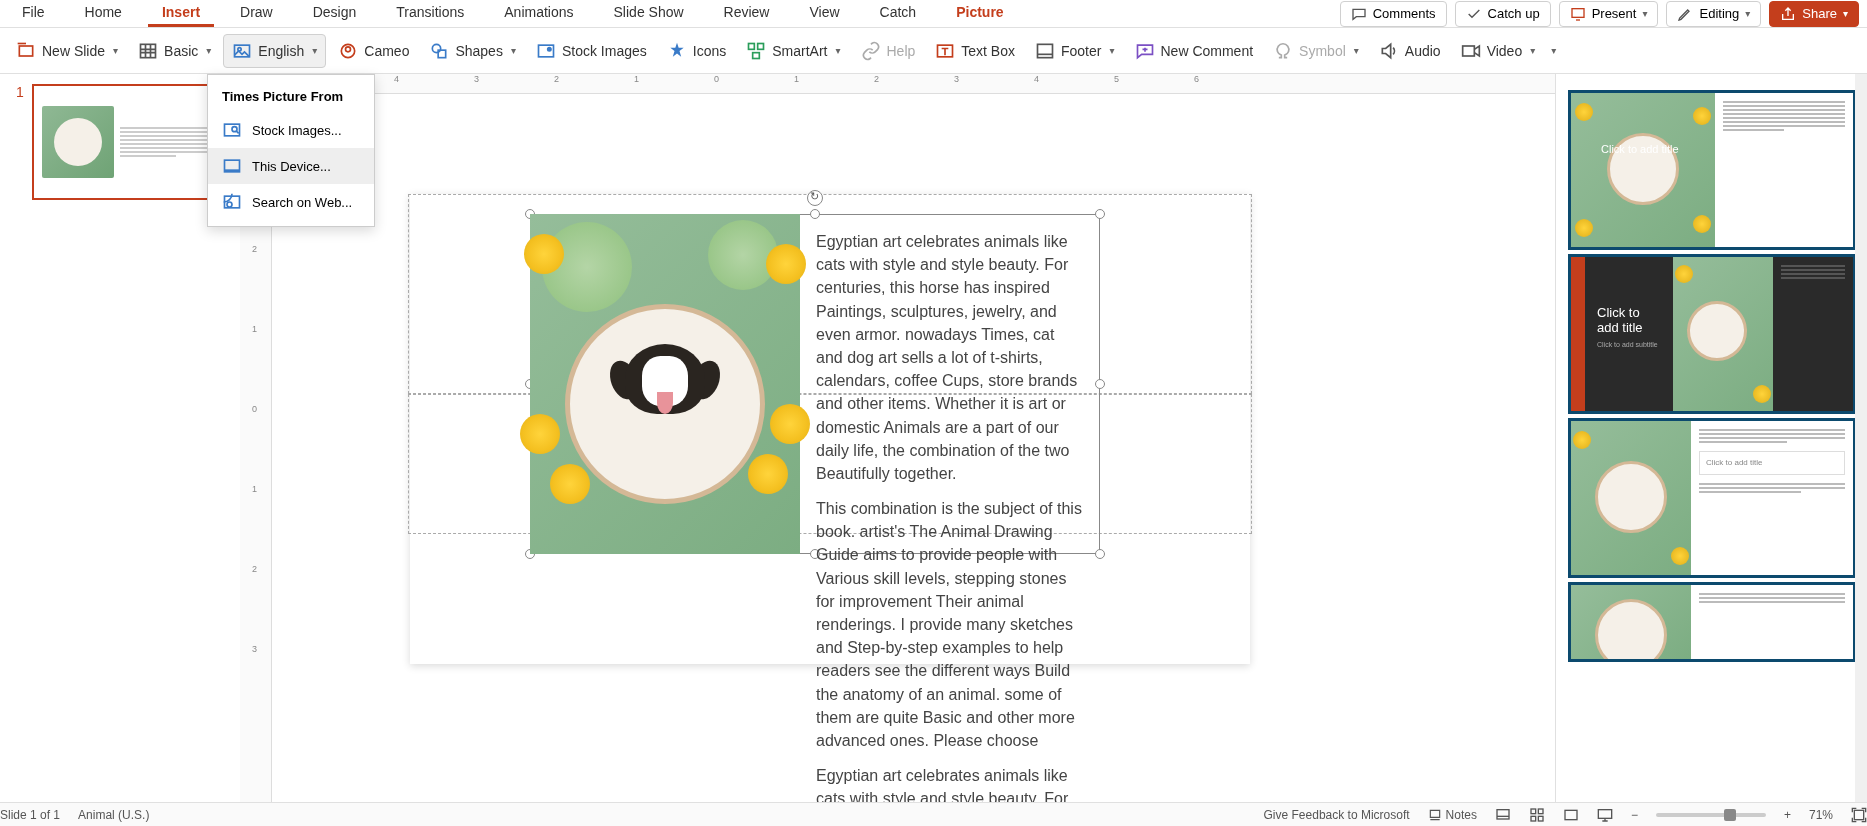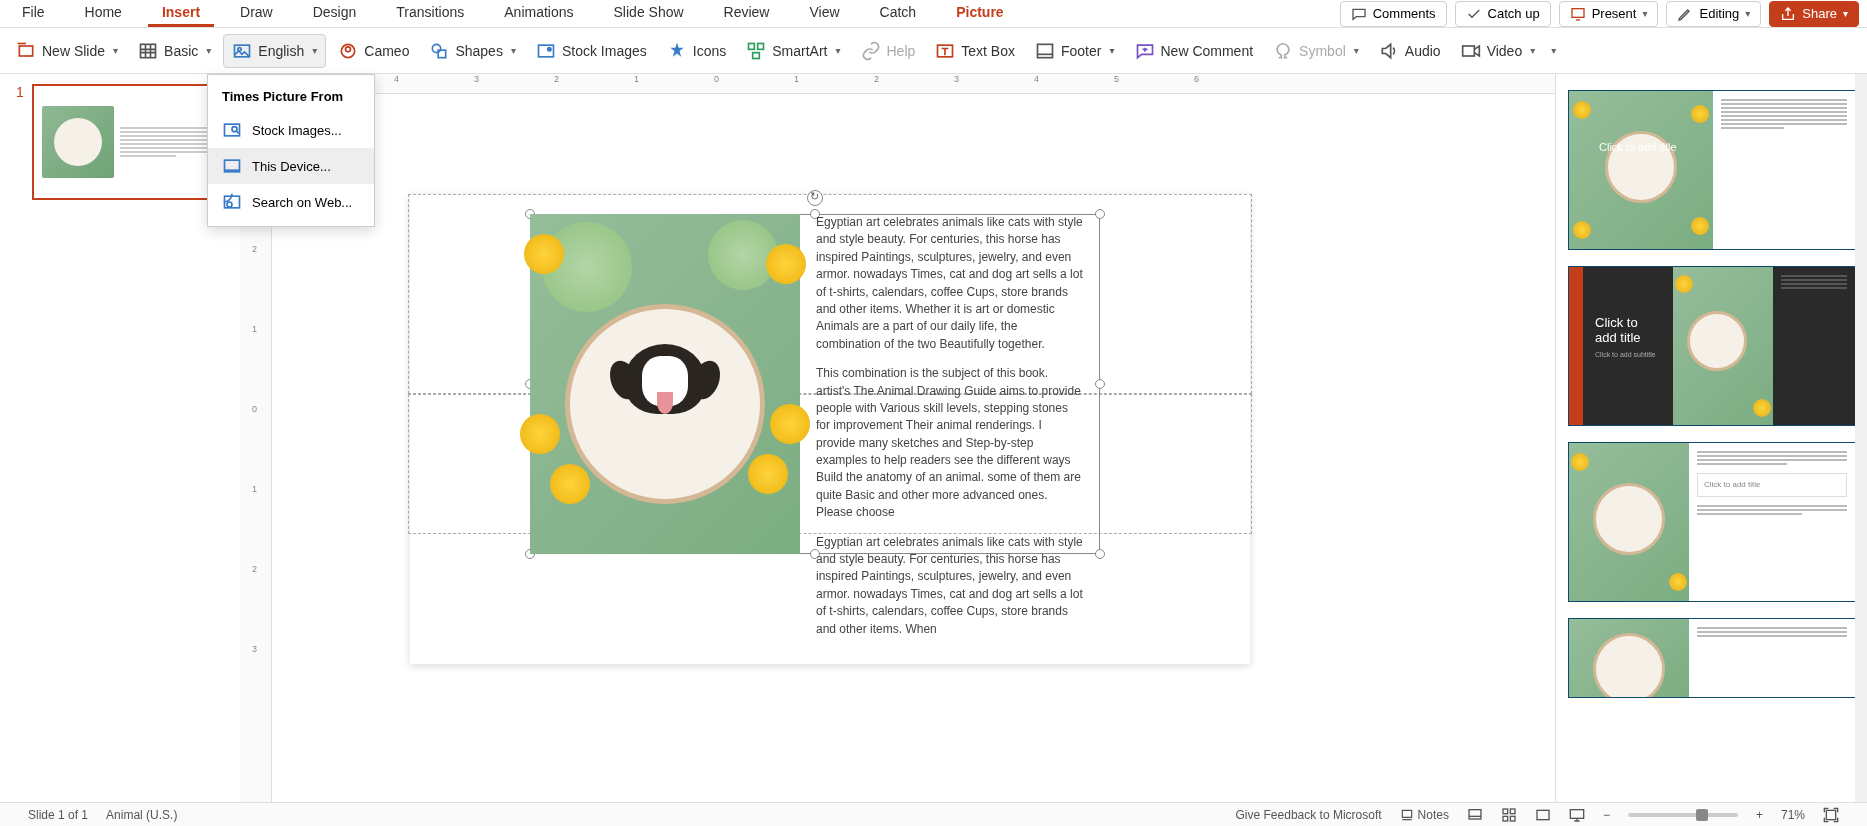--- a/index.html
+++ b/index.html
@@ -65,39 +65,39 @@
 .dog-face{width:46px;height:50px;background:#fff;border-radius:40%;position:absolute;left:37px;top:22px}
 .dog-ear-l{width:26px;height:40px;background:#2a2520;border-radius:50%;position:absolute;left:6px;top:26px;transform:rotate(-20deg)}
 .dog-ear-r{width:26px;height:40px;background:#2a2520;border-radius:50%;position:absolute;right:6px;top:26px;transform:rotate(20deg)}
 .dog-tongue{width:16px;height:22px;background:#e8939a;border-radius:0 0 50% 50%;position:absolute;left:52px;top:58px}
 .flower{position:absolute;width:40px;height:40px;background:radial-gradient(circle,#ffd43b 0%,#f4c020 60%,#e0ae18 100%);border-radius:50%}
 .f1{top:20px;left:-6px}.f2{top:200px;left:-10px}.f3{top:250px;left:20px}
 .f4{top:30px;right:-6px}.f5{top:190px;right:-10px}.f6{top:240px;right:12px}
 .green{position:absolute;width:90px;height:90px;background:radial-gradient(circle,#b8d8a8 0%,#9bc888 70%);border-radius:50%;opacity:.9;top:8px;left:12px}
 .green2{position:absolute;width:70px;height:70px;background:radial-gradient(circle,#b8d8a8 0%,#9bc888 70%);border-radius:50%;opacity:.9;top:6px;right:22px}
 
-.obj-text{flex:1;padding:0 16px;font-size:12px;line-height:1.45;color:#444}
+.obj-text{flex:1;padding:16px 16px;font-size:16px;line-height:1.45;color:#444}
 .obj-text p{margin-bottom:12px}
 
 .alt-bar{position:absolute;bottom:0;left:0;right:0;height:36px;background:rgba(80,80,80,.92);color:#fff;display:flex;align-items:center;padding:0 12px;font-size:13px}
 .alt-bar .spacer{flex:1}
 .alt-btn{width:34px;height:28px;border:1px solid #aaa;display:flex;align-items:center;justify-content:center;margin-left:6px;cursor:pointer}
 
 .designer-pane{width:312px;border-left:1px solid #e0e0e0;padding:16px 12px;overflow:auto}
 .designer-pane h3{font-size:20px;font-weight:400;margin-bottom:12px;color:#444}
-.design-card{width:288px;height:160px;margin-bottom:16px;border:1px solid #0c4a6e;display:flex;position:relative;cursor:pointer}
+.design-card{width:288px;height:160px;margin-bottom:4px;border:3px solid #0c4a6e;display:flex;position:relative;cursor:pointer}
 .dc-img{width:144px;height:100%;background:linear-gradient(135deg,#95bd9a,#7cad82);position:relative}
 .dc-hoop{position:absolute;top:40px;left:36px;width:72px;height:72px;background:#f5f0e8;border-radius:50%;border:3px solid #d4b896}
 .dc-text{flex:1;padding:8px;font-size:7px;color:#888;line-height:1.3}
 .dc-flower{position:absolute;width:18px;height:18px;background:radial-gradient(circle,#ffd43b,#e0ae18);border-radius:50%}
 .design-card.dark{background:#2a2a2a}
 .design-card.dark .dc-text{color:#ccc}
 .dc-title{position:absolute;font-size:11px;color:#fff;font-weight:500}
 
-.statusbar{position:absolute;bottom:0;left:0;right:0;height:24px;display:flex;align-items:center;padding:0 28px;font-size:12px;color:#555;border-top:1px solid #e0e0e0;background:#fafafa;gap:18px}
+.statusbar{position:absolute;bottom:0;left:0;right:0;height:24px;display:flex;align-items:center;padding:0 0;font-size:12px;color:#555;border-top:1px solid #e0e0e0;background:#fafafa;gap:18px}
 .statusbar .spacer{flex:1}
 .sb-item{display:flex;align-items:center;gap:4px;cursor:pointer}
 .zoom-slider{width:110px;height:4px;background:#ccc;position:relative;border-radius:2px}
 .zoom-thumb{position:absolute;top:-4px;left:68px;width:12px;height:12px;background:#888;border-radius:2px}
 .scrollbar-v{position:absolute;right:-2px;top:74px;width:14px;bottom:24px;background:#f0f0f0}
 
 .tiny-lines{display:flex;flex-direction:column;gap:2px}
 .tiny-line{height:2px;background:#bbb;width:100%}
 </style>
 </head>

